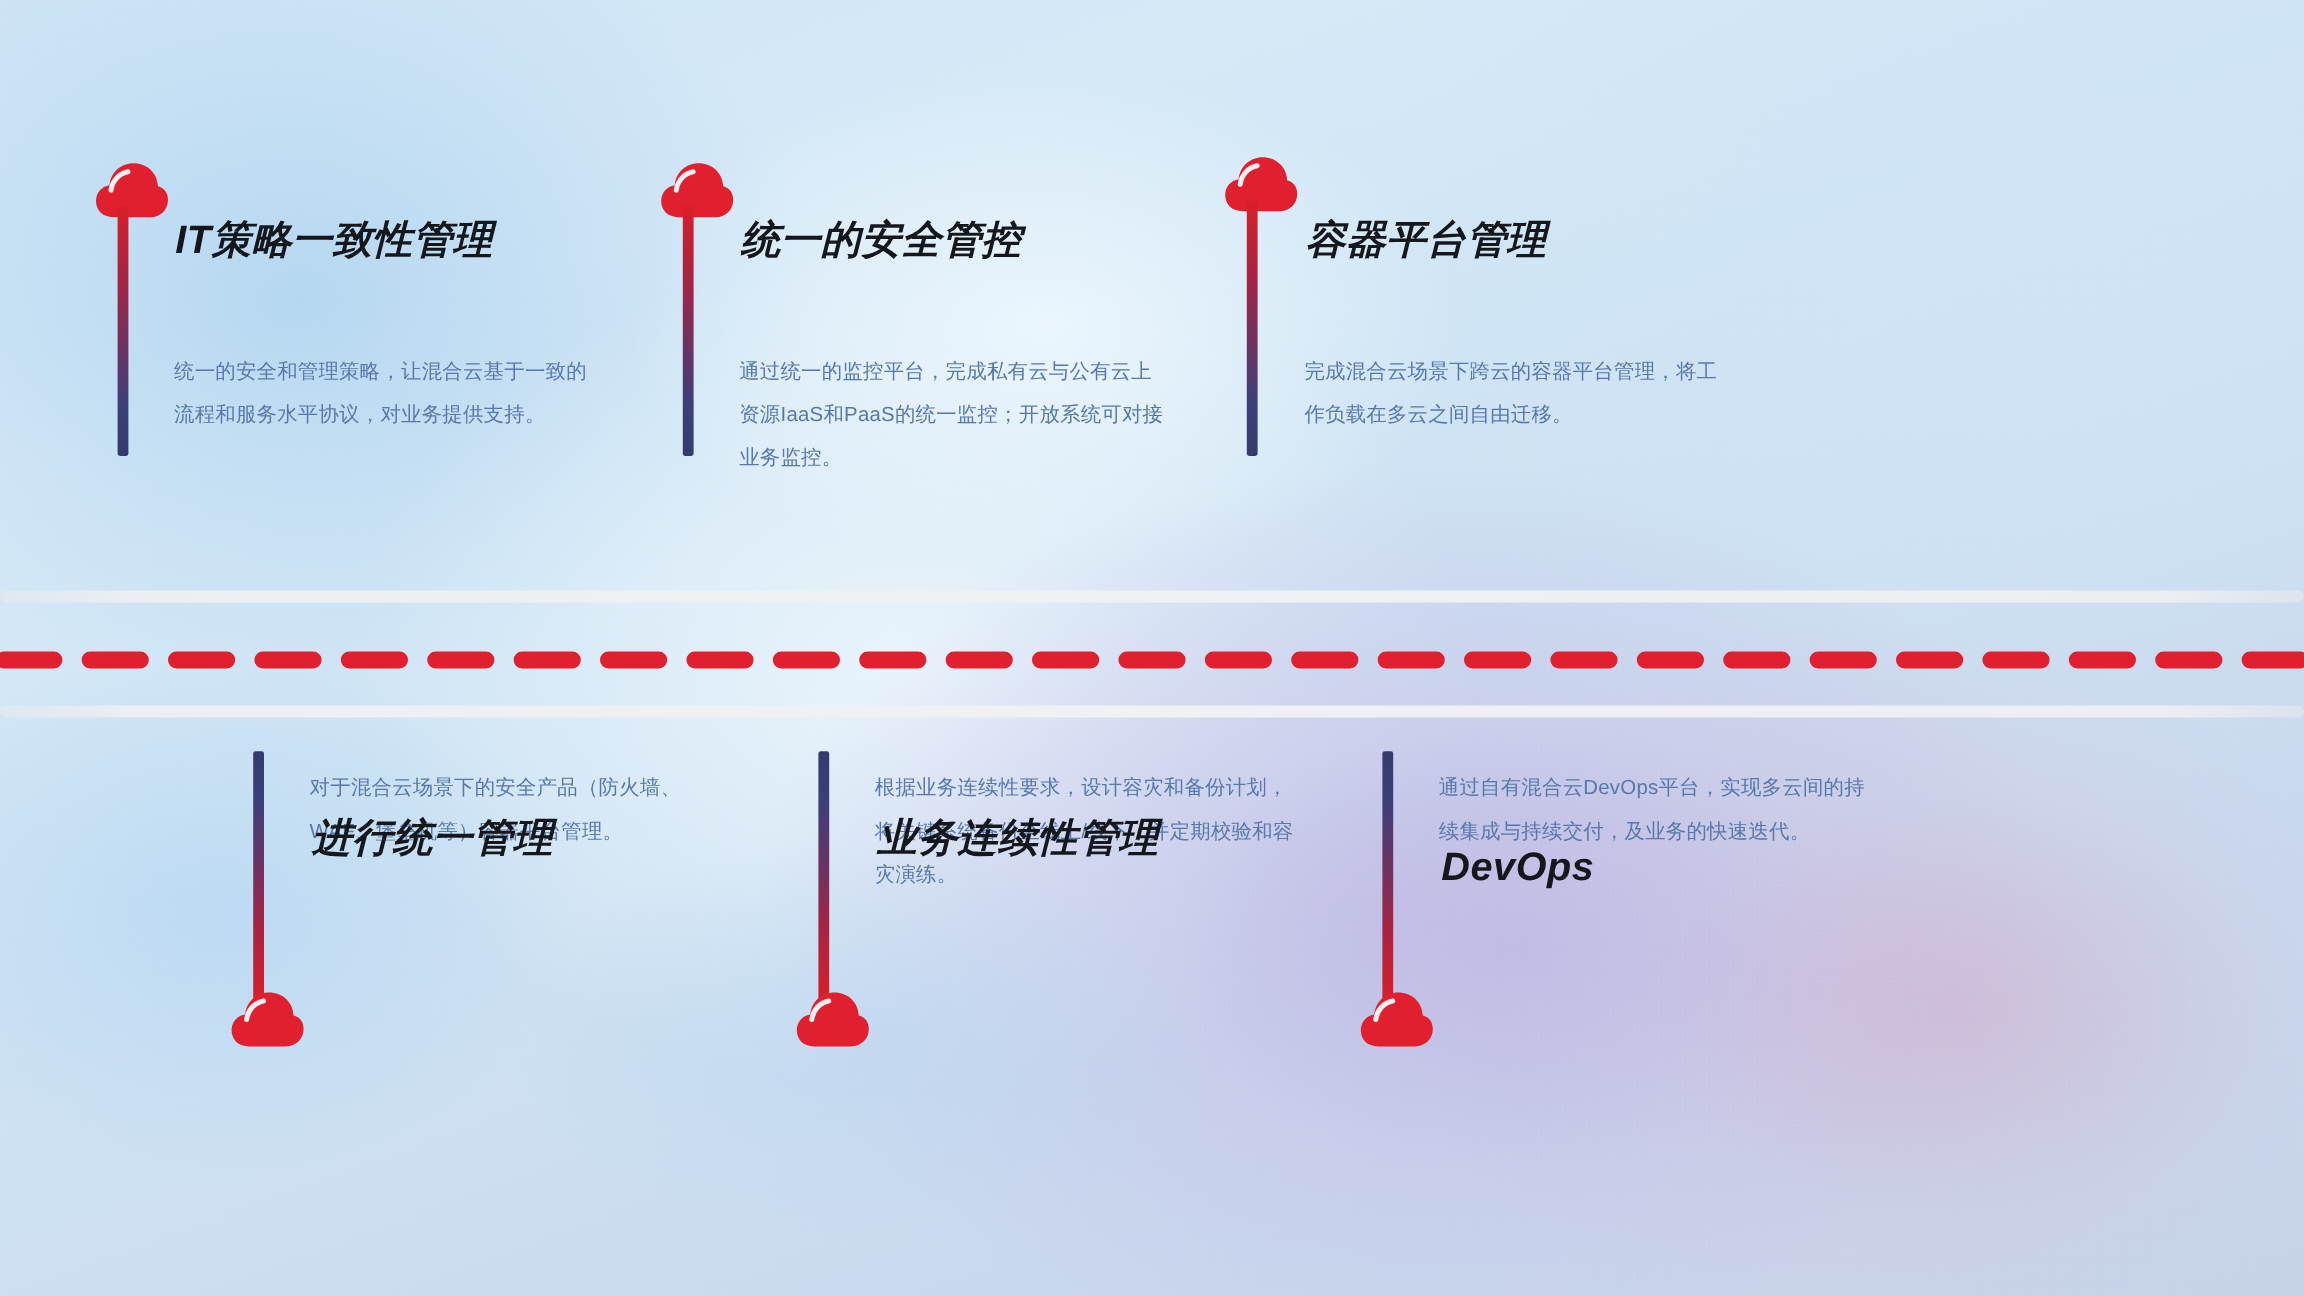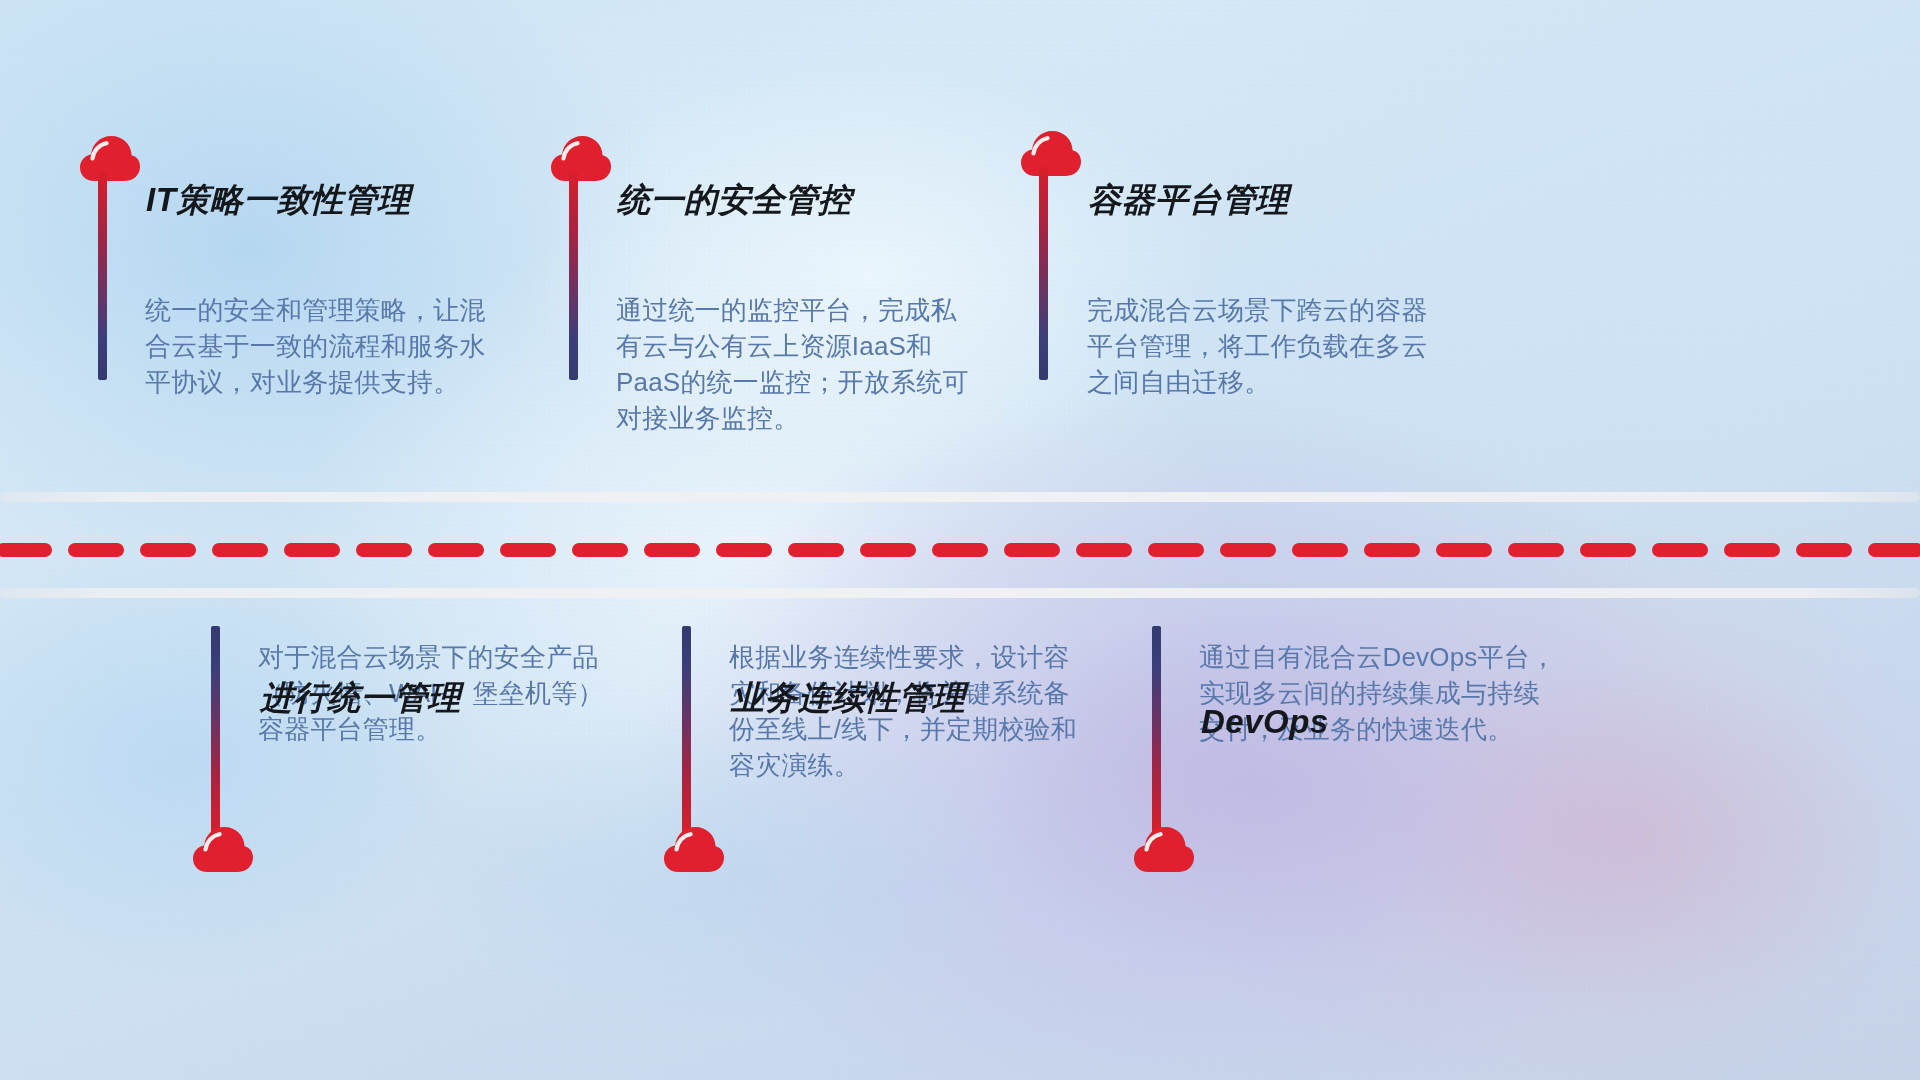--- a/index.html
+++ b/index.html
@@ -94,21 +94,21 @@
     position: absolute;
     font-size: 33px;
     font-weight: 700;
     color: #14171c;
     letter-spacing: 0.5px;
     white-space: nowrap;
     font-style: italic;
   }
   .col-body {
     position: absolute;
-    font-size: 26px;
+    font-size: 17px;
     line-height: 36px;
     color: #5878ab;
     font-weight: 400;
     letter-spacing: 0.2px;
   }
 </style>
 </head>
 <body>
 
 <div id="canvas">

